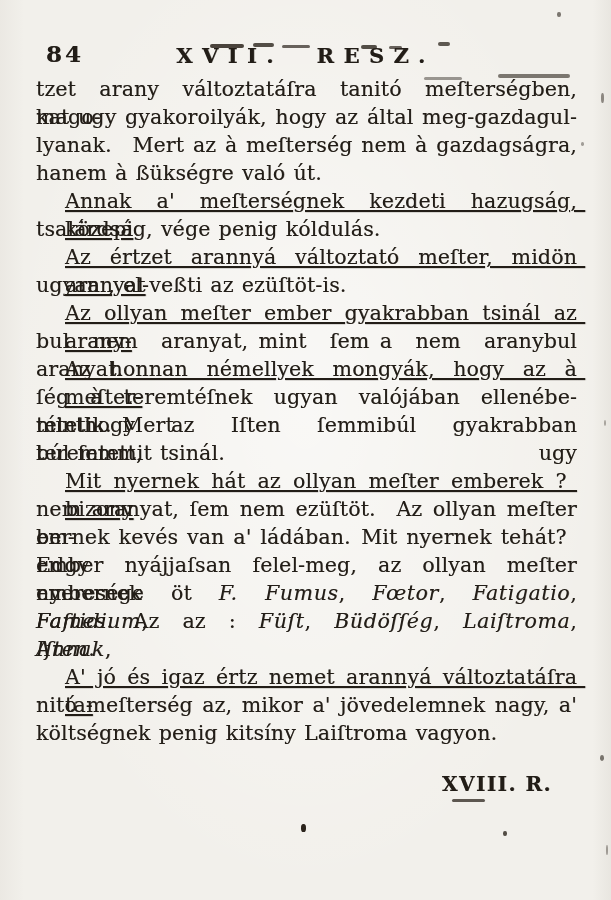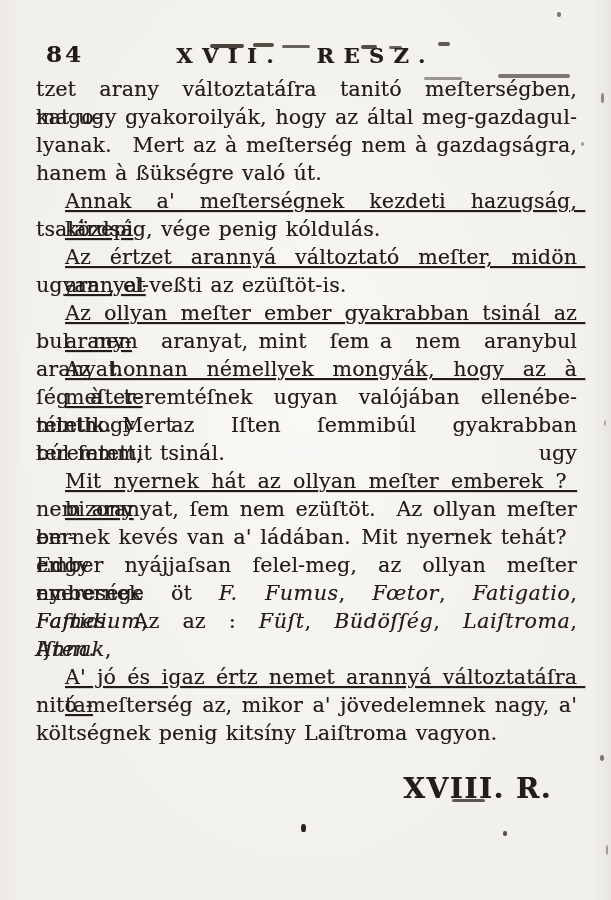--- a/index.html
+++ b/index.html
@@ -33,21 +33,21 @@
     font-size:20.5px;line-height:28px;
     word-spacing:1.5px;letter-spacing:0.15px;
     text-shadow:0.3px 0.3px 0.4px rgba(35,28,20,0.5);
   }
   .line{height:28px;text-align:justify;text-align-last:justify;white-space:pre-wrap;}
   .line.last{text-align-last:left;}
   .line.ind{padding-left:29px;text-decoration:underline;}
   .it{font-style:italic;letter-spacing:0.6px;}
   .catchword{
     position:absolute;right:59px;top:772px;
-    font-size:28px;font-weight:bold;letter-spacing:1.5px;
+    font-size:20px;font-weight:bold;letter-spacing:1.5px;
     text-shadow:0.4px 0.4px 0.5px rgba(30,24,18,0.6);
     text-align:center;
   }
   .speck{position:absolute;background:#2b241c;border-radius:45%;}
 </style>
 </head>
 <body>
 
 <div class="page">
 

